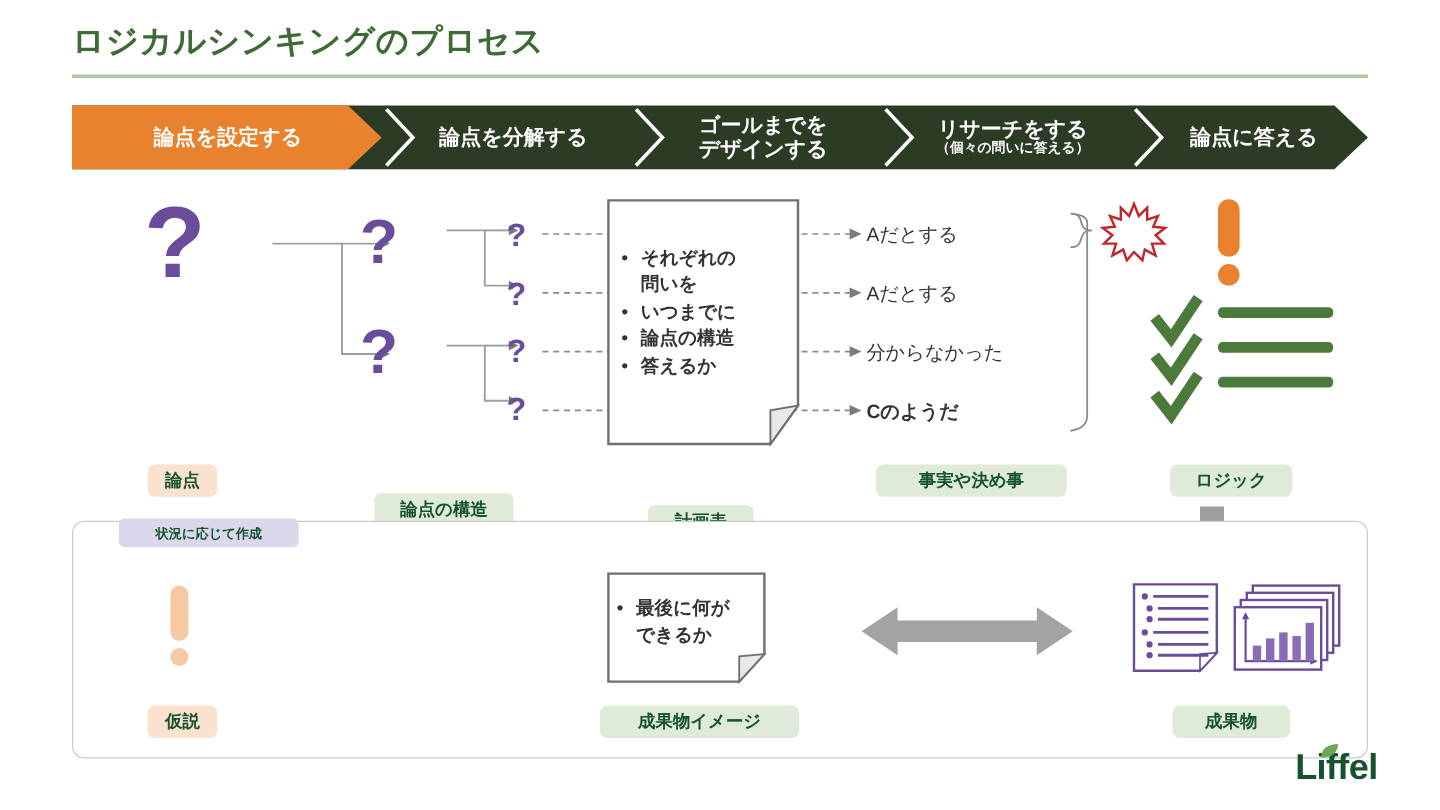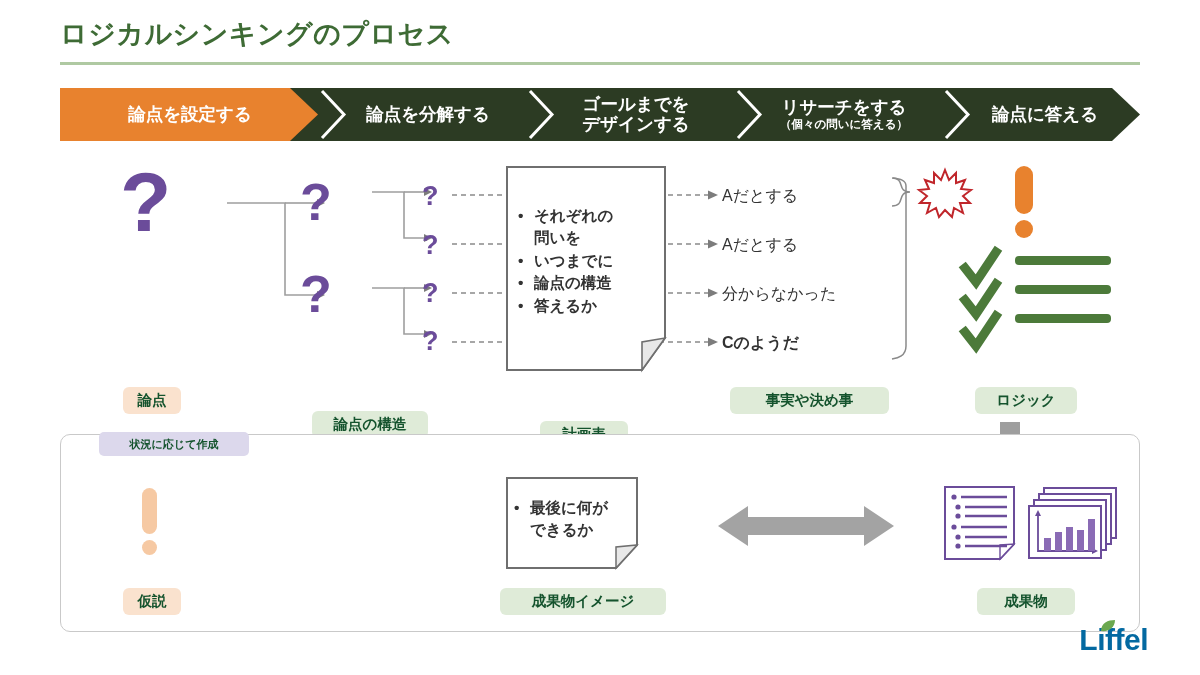--- a/index.html
+++ b/index.html
@@ -87,21 +87,21 @@
   .excl .bar{position:absolute;border-radius:10px;}
   .excl .dot{position:absolute;border-radius:50%;}
 
   
   .lbar{position:absolute;background:#4C7A3A;border-radius:4px;height:9px;}
 
   svg{display:block;overflow:visible;}
 
   .logo{
     position:absolute;right:52px;bottom:18px;
-    font-size:30px;font-weight:bold;color:#0369a1;
+    font-size:30px;font-weight:bold;color:#14532d;
     font-family:"Liberation Sans","DejaVu Sans",sans-serif;
     letter-spacing:-.5px;
   }
 </style>
 </head>
 <body>
 
 <div id="slide">
 
   <div class="title">ロジカルシンキングのプロセス</div>

